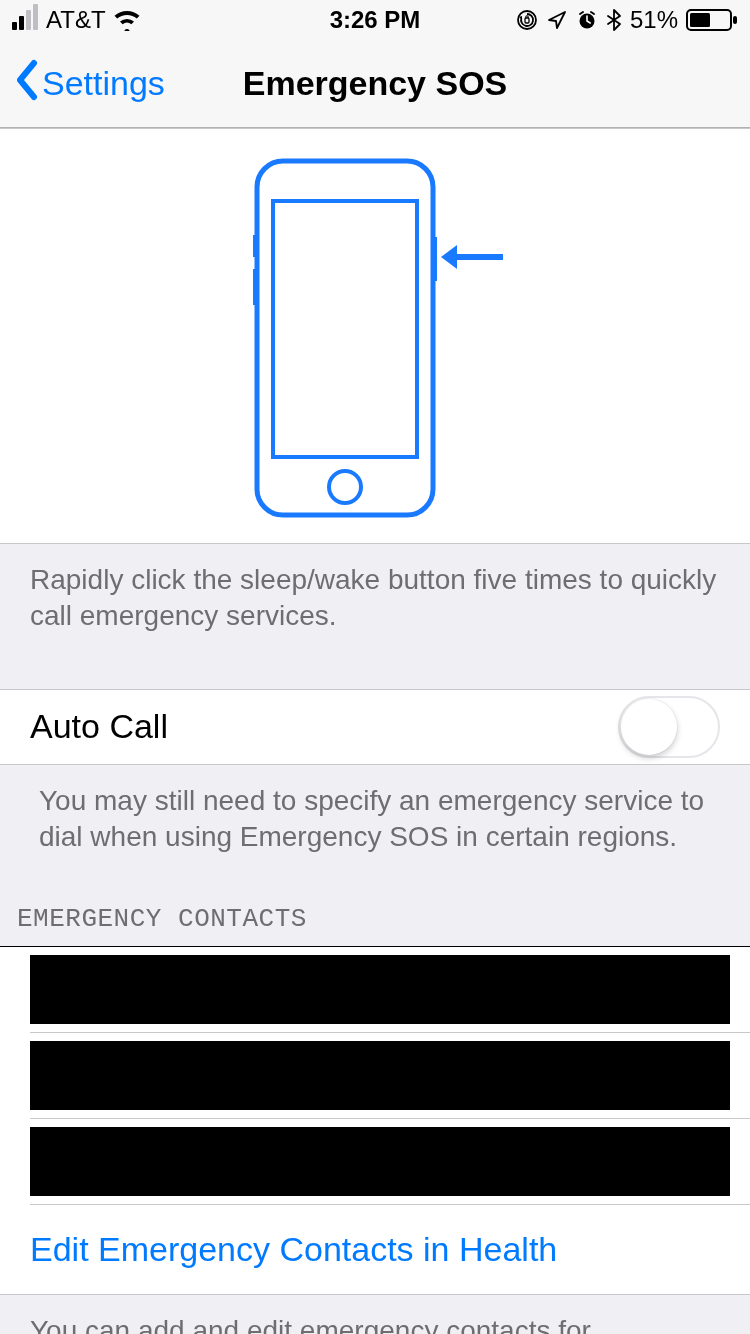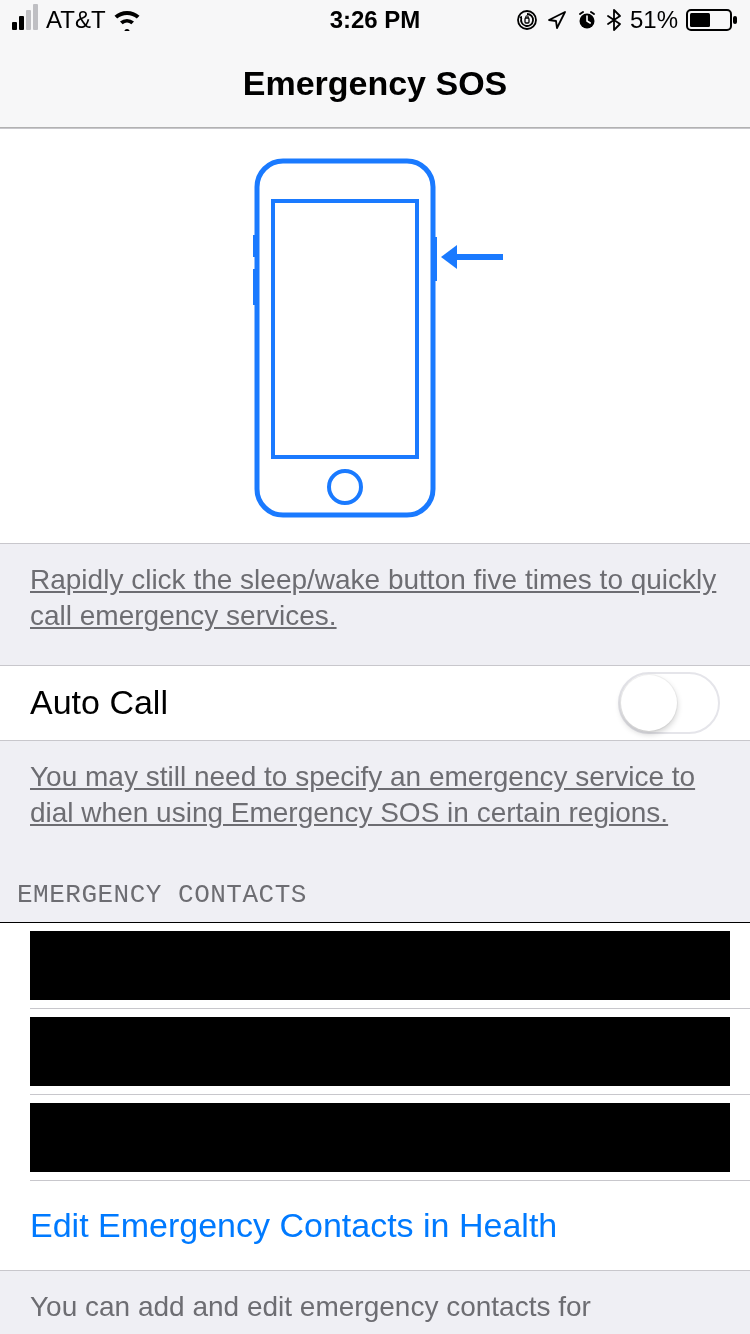--- a/index.html
+++ b/index.html
@@ -107,25 +107,24 @@
       display: flex;
       justify-content: center;
       align-items: center;
       padding: 28px 0 24px;
       border-top: 1px solid #c8c7cc;
       border-bottom: 1px solid #c8c7cc;
     }
     .illustration svg { display: block; }
     
     .footer-text {
-      padding: 18px 30px 30px;
+      padding: 18px 30px 54px;
       color: #6d6d72;
       font-size: 28px;
       line-height: 1.3;
-      text-decoration: underline;
     }
     
     .cell {
       background: #fff;
       display: flex;
       align-items: center;
       justify-content: space-between;
       padding: 0 30px;
       height: 76px;
       border-top: 1px solid #c8c7cc;
@@ -251,20 +250,28 @@
       <svg width="52" height="24" viewBox="0 0 52 24">
         <rect x="1" y="2" width="44" height="20" rx="4" fill="none" stroke="#000" stroke-width="2"></rect>
         <rect x="4" y="5" width="20" height="14" rx="1.5" fill="#000"></rect>
         <rect x="47" y="8" width="4" height="8" rx="2" fill="#000"></rect>
       </svg>
     </span>
   </div>
 </div>
 
 <div class="nav-bar">
+  <div class="nav-back">
+    <span class="chevron">
+      <svg width="24" height="42" viewBox="0 0 24 42">
+          <path d="M20 4 L6 21 L20 38" fill="none" stroke="#007aff" stroke-width="6" stroke-linecap="round" stroke-linejoin="round"></path>
+        </svg>
+    </span>
+    <span>Settings</span>
+  </div>
   <div class="nav-title">Emergency SOS</div>
 </div>
 
 <div class="illustration">
   <svg width="260" height="362" viewBox="0 0 260 362">
 
     <rect x="12" y="4" width="176" height="354" rx="26" fill="none" stroke="#1a7aff" stroke-width="5"></rect>
 
     <rect x="28" y="44" width="144" height="256" fill="none" stroke="#1a7aff" stroke-width="4"></rect>
 
@@ -282,21 +289,21 @@
 
 <div class="footer-text">Rapidly click the sleep/wake button five times to quickly call emergency services.</div>
 
 <div class="cell">
   <span class="cell-label">Auto Call</span>
   <div class="switch">
     <div class="switch-knob"></div>
   </div>
 </div>
 
-<div class="footer-text" style="padding-bottom:8px;">You may still need to specify an emergency service to dial when using Emergency SOS in certain regions.</div>
+<div class="footer-text" style="padding-bottom:8px;margin-left:9px;">You may still need to specify an emergency service to dial when using Emergency SOS in certain regions.</div>
 
 <div class="section-header">EMERGENCY CONTACTS</div>
 
 <div class="contact-list">
   <div class="contact-row">
       <div class="redact"></div>
     </div>
   <div class="contact-row">
       <div class="redact"></div>
     </div>

